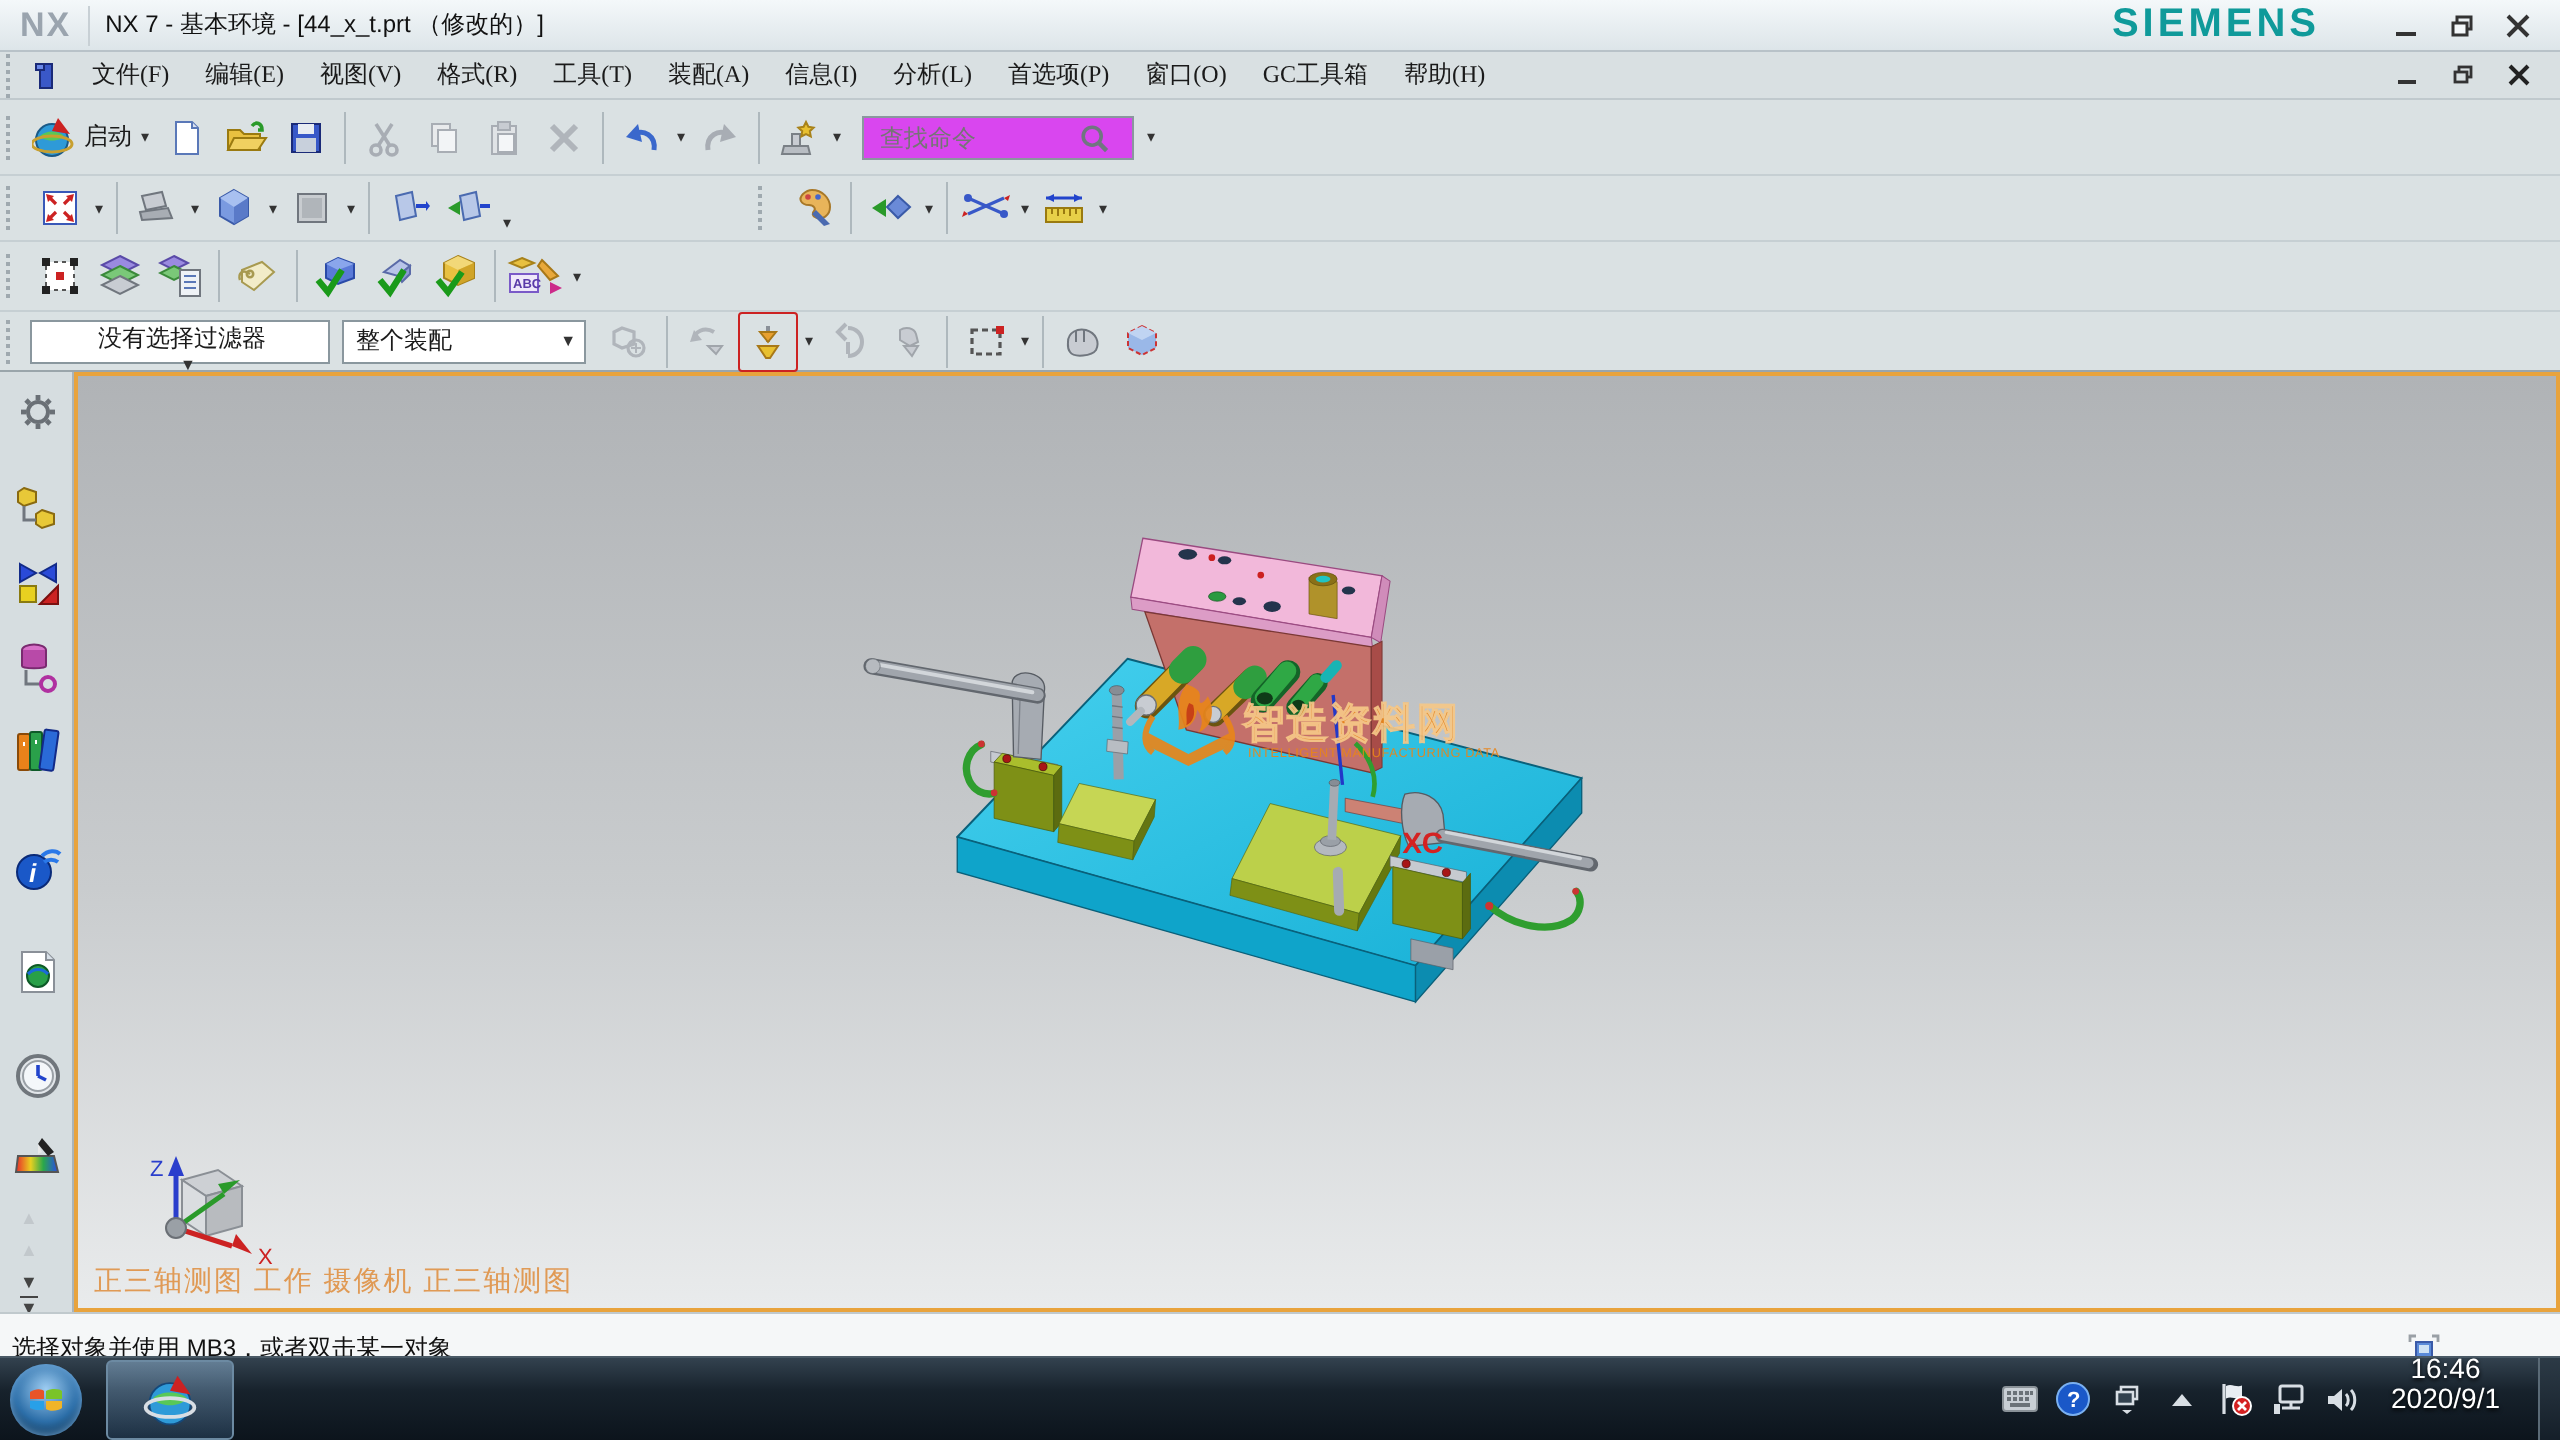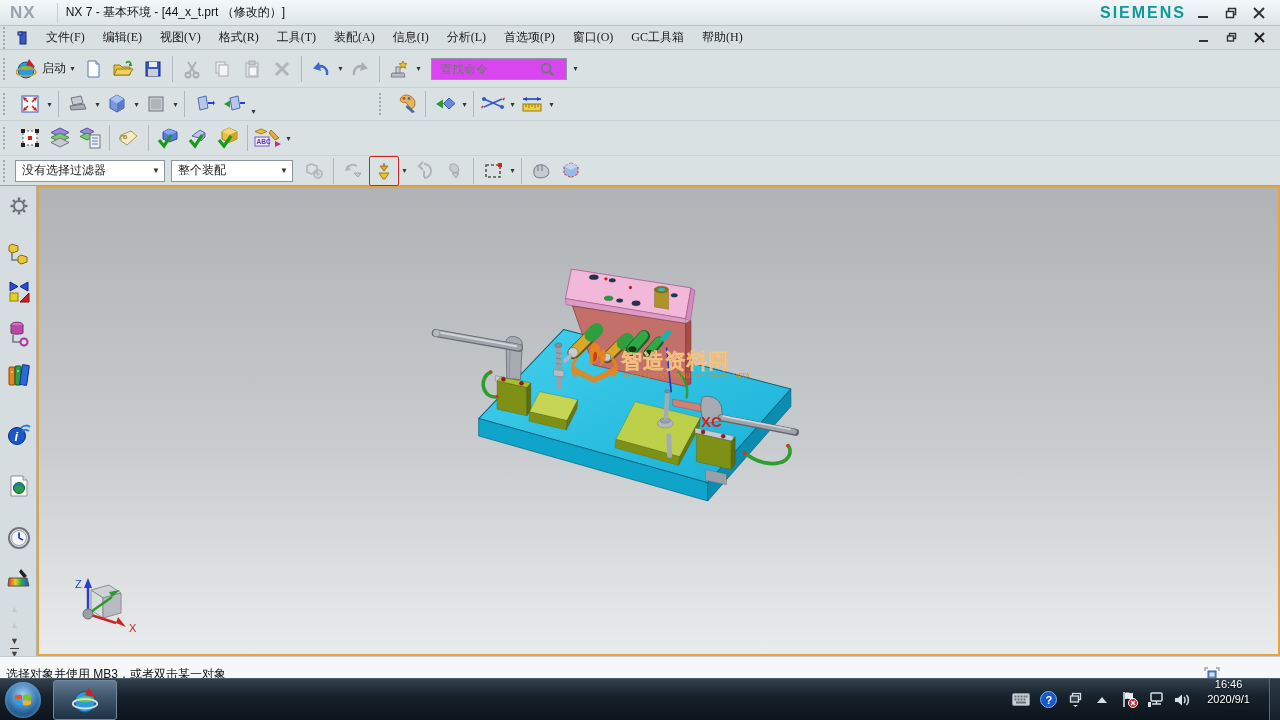--- a/index.html
+++ b/index.html
@@ -2,23 +2,23 @@
 <html><head>
 <meta charset="utf-8">
 <style>
   html,body{margin:0;padding:0;}
   body{width:1280px;height:720px;overflow:hidden;position:relative;
        font-family:"Liberation Sans","DejaVu Sans",sans-serif;font-size:12px;color:#1a1a1a;
        background:#dae1e3;}
   .band{position:absolute;left:0;width:1280px;box-sizing:border-box;}
   
   #titlebar{top:0;height:26px;background:linear-gradient(#f4f8fa,#dde5e9);display:flex;align-items:center;border-bottom:1px solid #b8c2c8;}
-  .nx-logo{font-weight:bold;font-size:17px;color:#9aa4ae;letter-spacing:1px;padding:0 21px 0 10px;border-right:1px solid #c8d0d5;margin-right:8px;}
+  .nx-logo{font-weight:bold;font-size:17px;color:#9aa4ae;letter-spacing:1px;padding:0 8px 0 10px;border-right:1px solid #c8d0d5;margin-right:8px;}
   .title-text{font-size:12px;color:#111;}
-  .brand{margin-left:auto;font-weight:bold;font-size:16px;color:#0f9a9a;letter-spacing:2px;margin-right:10px;}
+  .brand{margin-left:auto;font-weight:bold;font-size:20px;color:#0f9a9a;letter-spacing:2px;margin-right:36px;}
   .winbtns{display:flex;gap:14px;margin-right:14px;}
   .winbtn{width:14px;height:14px;display:flex;align-items:center;justify-content:center;cursor:default;}
   
   #menubar{top:26px;height:24px;background:#d9e0e2;display:flex;align-items:center;border-bottom:1px solid #c0c9cd;}
   .menu-item{padding:3px 9px;white-space:nowrap;font-family:Liberation Serif, serif;}
   .grip{width:5px;height:22px;border-left:2px dotted #9fa9af;margin:0 5px 0 3px;}
   
   .toolbar{display:flex;align-items:center;background:#dae1e3;border-bottom:1px solid #c6cfd3;}
   #tb1{top:50px;height:38px;}
   #tb2{top:88px;height:33px;}
@@ -47,21 +47,21 @@
   
   #statusbar{top:656px;height:36px;background:#f5f7f8;border-top:1px solid #c0c9cd;display:flex;align-items:center;}
   #statusbar .msg{padding-left:6px;color:#111;}
   .statusicon{margin-left:auto;margin-right:60px;}
   
   #taskbar{top:678px;height:42px;background:linear-gradient(#33424f,#17222c 40%,#0c141c);display:flex;align-items:center;border-top:1px solid #4a5a66;}
   .orb{width:36px;height:36px;border-radius:50%;margin:0 6px 0 5px;background:radial-gradient(circle at 50% 35%,#9ecdf2,#2c6ea8 55%,#123450 85%);display:flex;align-items:center;justify-content:center;box-shadow:0 0 4px #7ab0e0 inset;}
   .taskapp{width:62px;height:38px;border-radius:3px;background:linear-gradient(rgba(160,200,235,.45),rgba(60,100,140,.35));border:1px solid #6c8aa2;display:flex;align-items:center;justify-content:center;margin-left:6px;}
   .tray{margin-left:auto;display:flex;align-items:center;gap:9px;}
   .trayicon{width:18px;height:18px;display:flex;align-items:center;justify-content:center;}
-  .clock{color:#fff;font-size:11px;text-align:center;line-height:15px;margin:0 10px 16px 6px;text-shadow:0 1px 2px #000;}
+  .clock{color:#fff;font-size:14px;text-align:center;line-height:15px;margin:0 10px 16px 6px;text-shadow:0 1px 2px #000;}
   .showdesk{width:10px;height:42px;border-left:1px solid #5a6a76;background:linear-gradient(#2c3a46,#141e28);}
   svg{display:block;}
 </style>
 </head>
 <body>
 
 <div class="band" id="titlebar">
   <span class="nx-logo">NX</span>
   <span class="title-text">NX 7 - 基本环境 - [44_x_t.prt （修改的）]</span>
   <span class="brand">SIEMENS</span>
@@ -399,21 +399,21 @@
         <text x="3.5" y="17" font-size="6.5" font-weight="bold" fill="#5a3aa8">ABC</text>
         <path d="M18,3 L26,11 L22,13 L16,6 Z" fill="#e8a83a" stroke="#a87818"></path>
         <path d="M22,14 L28,17 L22,20 Z" fill="#cc2a8a"></path>
       </svg>
     </span>
   <span class="caret">▾</span>
 </div>
 
 <div class="band" id="selbar">
   <span class="grip"></span>
-  <span class="dd" style="width:138px;">
+  <span class="dd" style="width:138px;flex-direction:column;">
     <span>没有选择过滤器</span>
     <span class="ddcaret">▼</span>
   </span>
   <span class="dd" style="width:110px;">
     <span>整个装配</span>
     <span class="ddcaret">▼</span>
   </span>
   <span class="tbtn">
       <svg width="20" height="20" viewBox="0 0 20 20">
         <path d="M7,3 L13,5 L13,11 L7,13 L3,11 L3,5 Z" fill="none" stroke="#b0b5bb" stroke-width="1.6"></path>
@@ -710,20 +710,21 @@
       <path d="M17,14 L21,4 L25,14 Z" fill="#2a3ecc"></path>
       <line x1="21" y1="40" x2="45" y2="23" stroke="#2a9a2a" stroke-width="2.5"></line>
       <path d="M45,23 L53,16 L42,18 Z" fill="#2a9a2a"></path>
       <line x1="21" y1="40" x2="49" y2="49" stroke="#cc2222" stroke-width="2.5"></line>
       <path d="M49,49 L59,53 L51,43 Z" fill="#cc2222"></path>
       <circle cx="21" cy="40" r="5" fill="#9aa0a6" stroke="#6a6f75"></circle>
       <text x="8" y="14" font-size="11" fill="#2a3ecc">Z</text>
       <text x="62" y="58" font-size="11" fill="#cc2222">X</text>
     </svg>
 
+    <div id="viewlabel">正三轴测图 工作 摄像机 正三轴测图</div>
   </div>
 </div>
 
 <div class="band" id="statusbar">
   <span class="msg">选择对象并使用 MB3，或者双击某一对象</span>
   <span class="statusicon">
       <svg width="16" height="16" viewBox="0 0 16 16">
         <g stroke="#9aa0a6" fill="none" stroke-width="1.4">
           <path d="M1,4 L1,1 L4,1 M12,1 L15,1 L15,4 M15,12 L15,15 L12,15 M4,15 L1,15 L1,12"></path>
         </g>

